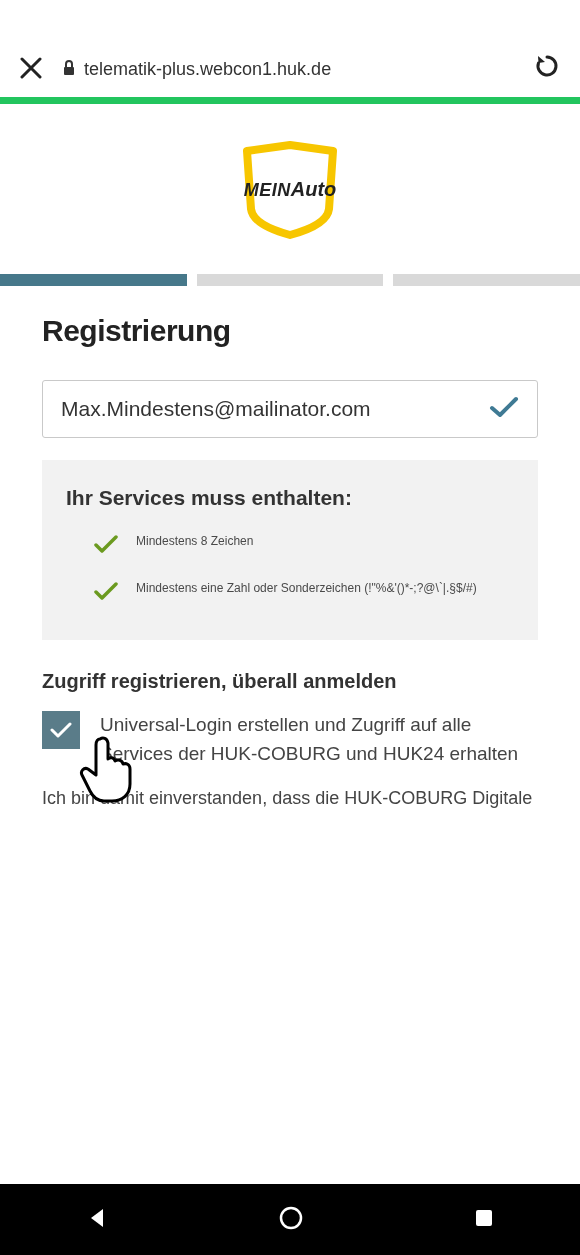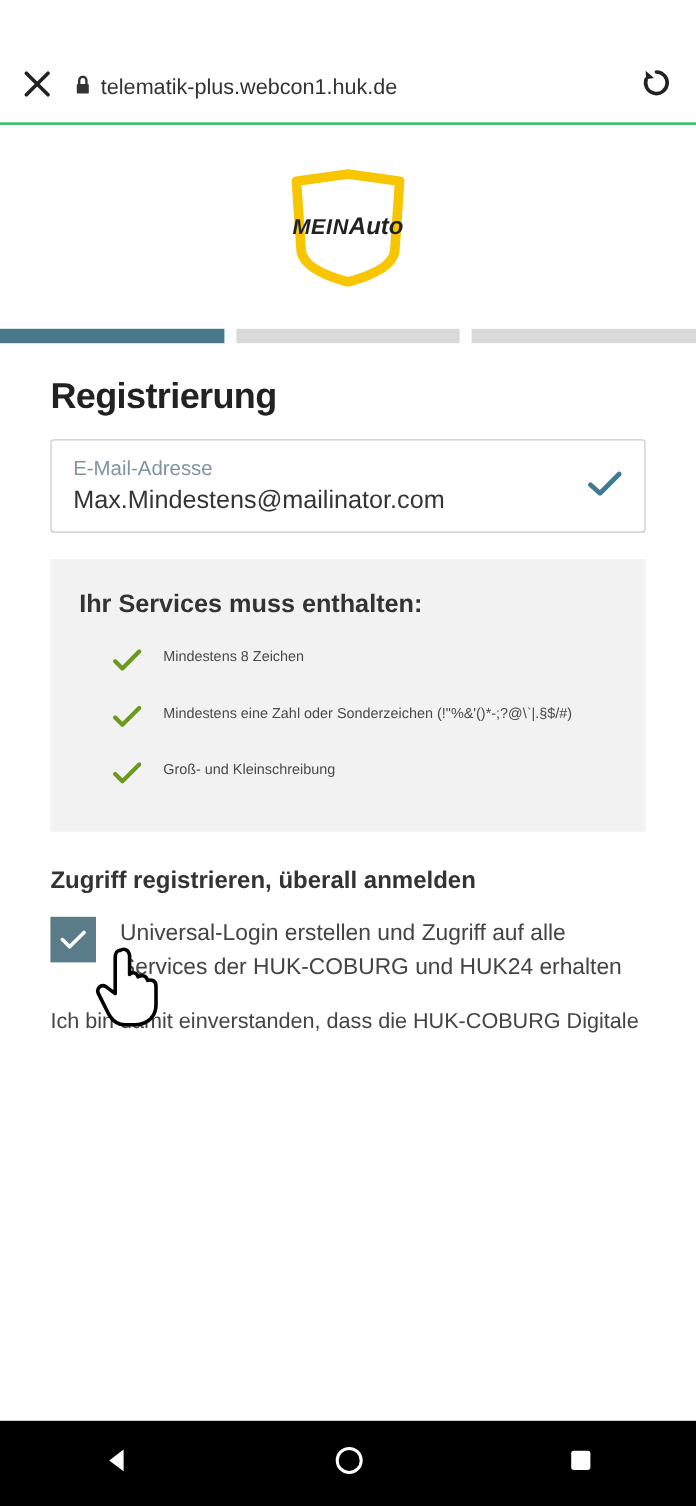--- a/index.html
+++ b/index.html
@@ -1,33 +1,33 @@
 <!DOCTYPE html>
 <html><head>
 <meta charset="utf-8">
 <style>
   * { box-sizing: border-box; margin: 0; padding: 0; }
   html, body { width: 580px; height: 1255px; font-family: Arial, Helvetica, sans-serif; background: #fff; overflow: hidden; }
   .statusbar { height: 42px; background: #fff; }
-  .browserbar { height: 62px; display: flex; align-items: center; padding: 0 20px; border-bottom: 2px solid #22c55e; }
+  .browserbar { height: 62px; display: flex; align-items: center; padding: 0 20px; border-bottom: 7px solid #22c55e; }
   .browserbar .close { font-size: 28px; color: #222; flex: 0 0 auto; margin-right: 20px; }
   .browserbar .lock { font-size: 14px; color: #333; margin-right: 8px; }
   .browserbar .url { font-size: 18px; color: #333; flex: 1; }
   .browserbar .reload { font-size: 26px; color: #222; font-weight: bold; }
   .logo-area { height: 170px; display: flex; align-items: center; justify-content: center; }
   .logo-shield { position: relative; width: 110px; height: 100px; display:flex; align-items:center; justify-content:center;}
   .logo-shield svg { position: absolute; top:0; left:0; }
   .logo-text { position: relative; z-index: 2; font-weight: bold; font-style: italic; color: #222; }
   .logo-text .mein { font-size: 18px; letter-spacing: 0.5px;}
   .logo-text .auto { font-size: 20px; }
   .progress { display: flex; height: 12px; gap: 10px; padding: 0 0; }
   .progress .seg { flex: 1; background: #d9d9d9; }
   .progress .seg.active { background: #46788a; }
   .content { padding: 28px 42px 0 42px; }
-  h1.title { font-family: Arial, sans-serif; font-size: 30px; font-weight: 700; color: #222; margin-bottom: 18px; letter-spacing: -0.5px;}
+  h1.title { font-family: Arial, sans-serif; font-size: 30px; font-weight: 700; color: #222; margin-bottom: 32px; letter-spacing: -0.5px;}
   .field { border: 1px solid #c9c9c9; border-radius: 3px; padding: 14px 18px; margin-bottom: 22px; display: flex; align-items: center; }
   .field-inner { flex: 1; }
   .field label { display: block; font-size: 17px; color: #7f95a0; margin-bottom: 4px; }
   .field .value { font-size: 21px; color: #343434; }
   .field .valid { color: #3f7a94; }
   .field .valid svg { width: 30px; height: 24px; }
   .field .eye { color: #2e2e2e; }
   .field .eye svg { width: 36px; height: 26px; }
   .pw-dots { letter-spacing: 2px; font-size: 20px; color:#333; }
   .rules { background: #f2f2f2; padding: 26px 24px 34px 24px; margin-bottom: 30px; }
@@ -89,21 +89,20 @@
   <div class="seg active"></div>
   <div class="seg"></div>
   <div class="seg"></div>
 </div>
 
 <div class="content">
   <h1 class="title">Registrierung</h1>
 
   <div class="field">
     <div class="field-inner">
-      <label>E-Mail-Adresse</label>
       <div class="value">Max.Mindestens@mailinator.com</div>
     </div>
     <span class="valid">
       <svg viewBox="0 0 30 24">
           <path d="M3 13 L11 20 L27 4" stroke="#3f7a94" stroke-width="4" fill="none" stroke-linecap="round" stroke-linejoin="round"></path>
         </svg>
     </span>
   </div>
 
 
@@ -114,26 +113,20 @@
         <span class="chk"><svg viewBox="0 0 24 20">
               <path d="M2 11 L8 17 L22 3" stroke="#6b9a1f" stroke-width="3.5" fill="none" stroke-linecap="round" stroke-linejoin="round"></path>
             </svg></span>
         <span>Mindestens 8 Zeichen</span>
       </li>
       <li>
         <span class="chk"><svg viewBox="0 0 24 20">
               <path d="M2 11 L8 17 L22 3" stroke="#6b9a1f" stroke-width="3.5" fill="none" stroke-linecap="round" stroke-linejoin="round"></path>
             </svg></span>
         <span>Mindestens eine Zahl oder Sonderzeichen (!"%&amp;'()*-;?@\`|.§$/#)</span>
-      </li>
-      <li>
-        <span class="chk"><svg viewBox="0 0 24 20">
-              <path d="M2 11 L8 17 L22 3" stroke="#6b9a1f" stroke-width="3.5" fill="none" stroke-linecap="round" stroke-linejoin="round"></path>
-            </svg></span>
-        <span>Groß- und Kleinschreibung</span>
       </li>
     </ul>
   </div>
 
   <div class="section-h">Zugriff registrieren, überall anmelden</div>
 
   <div class="consent">
     <div class="cb">
       <svg viewBox="0 0 22 18">
           <path d="M2 9 L8 15 L20 3" stroke="#fff" stroke-width="3" fill="none" stroke-linecap="round" stroke-linejoin="round"></path>

